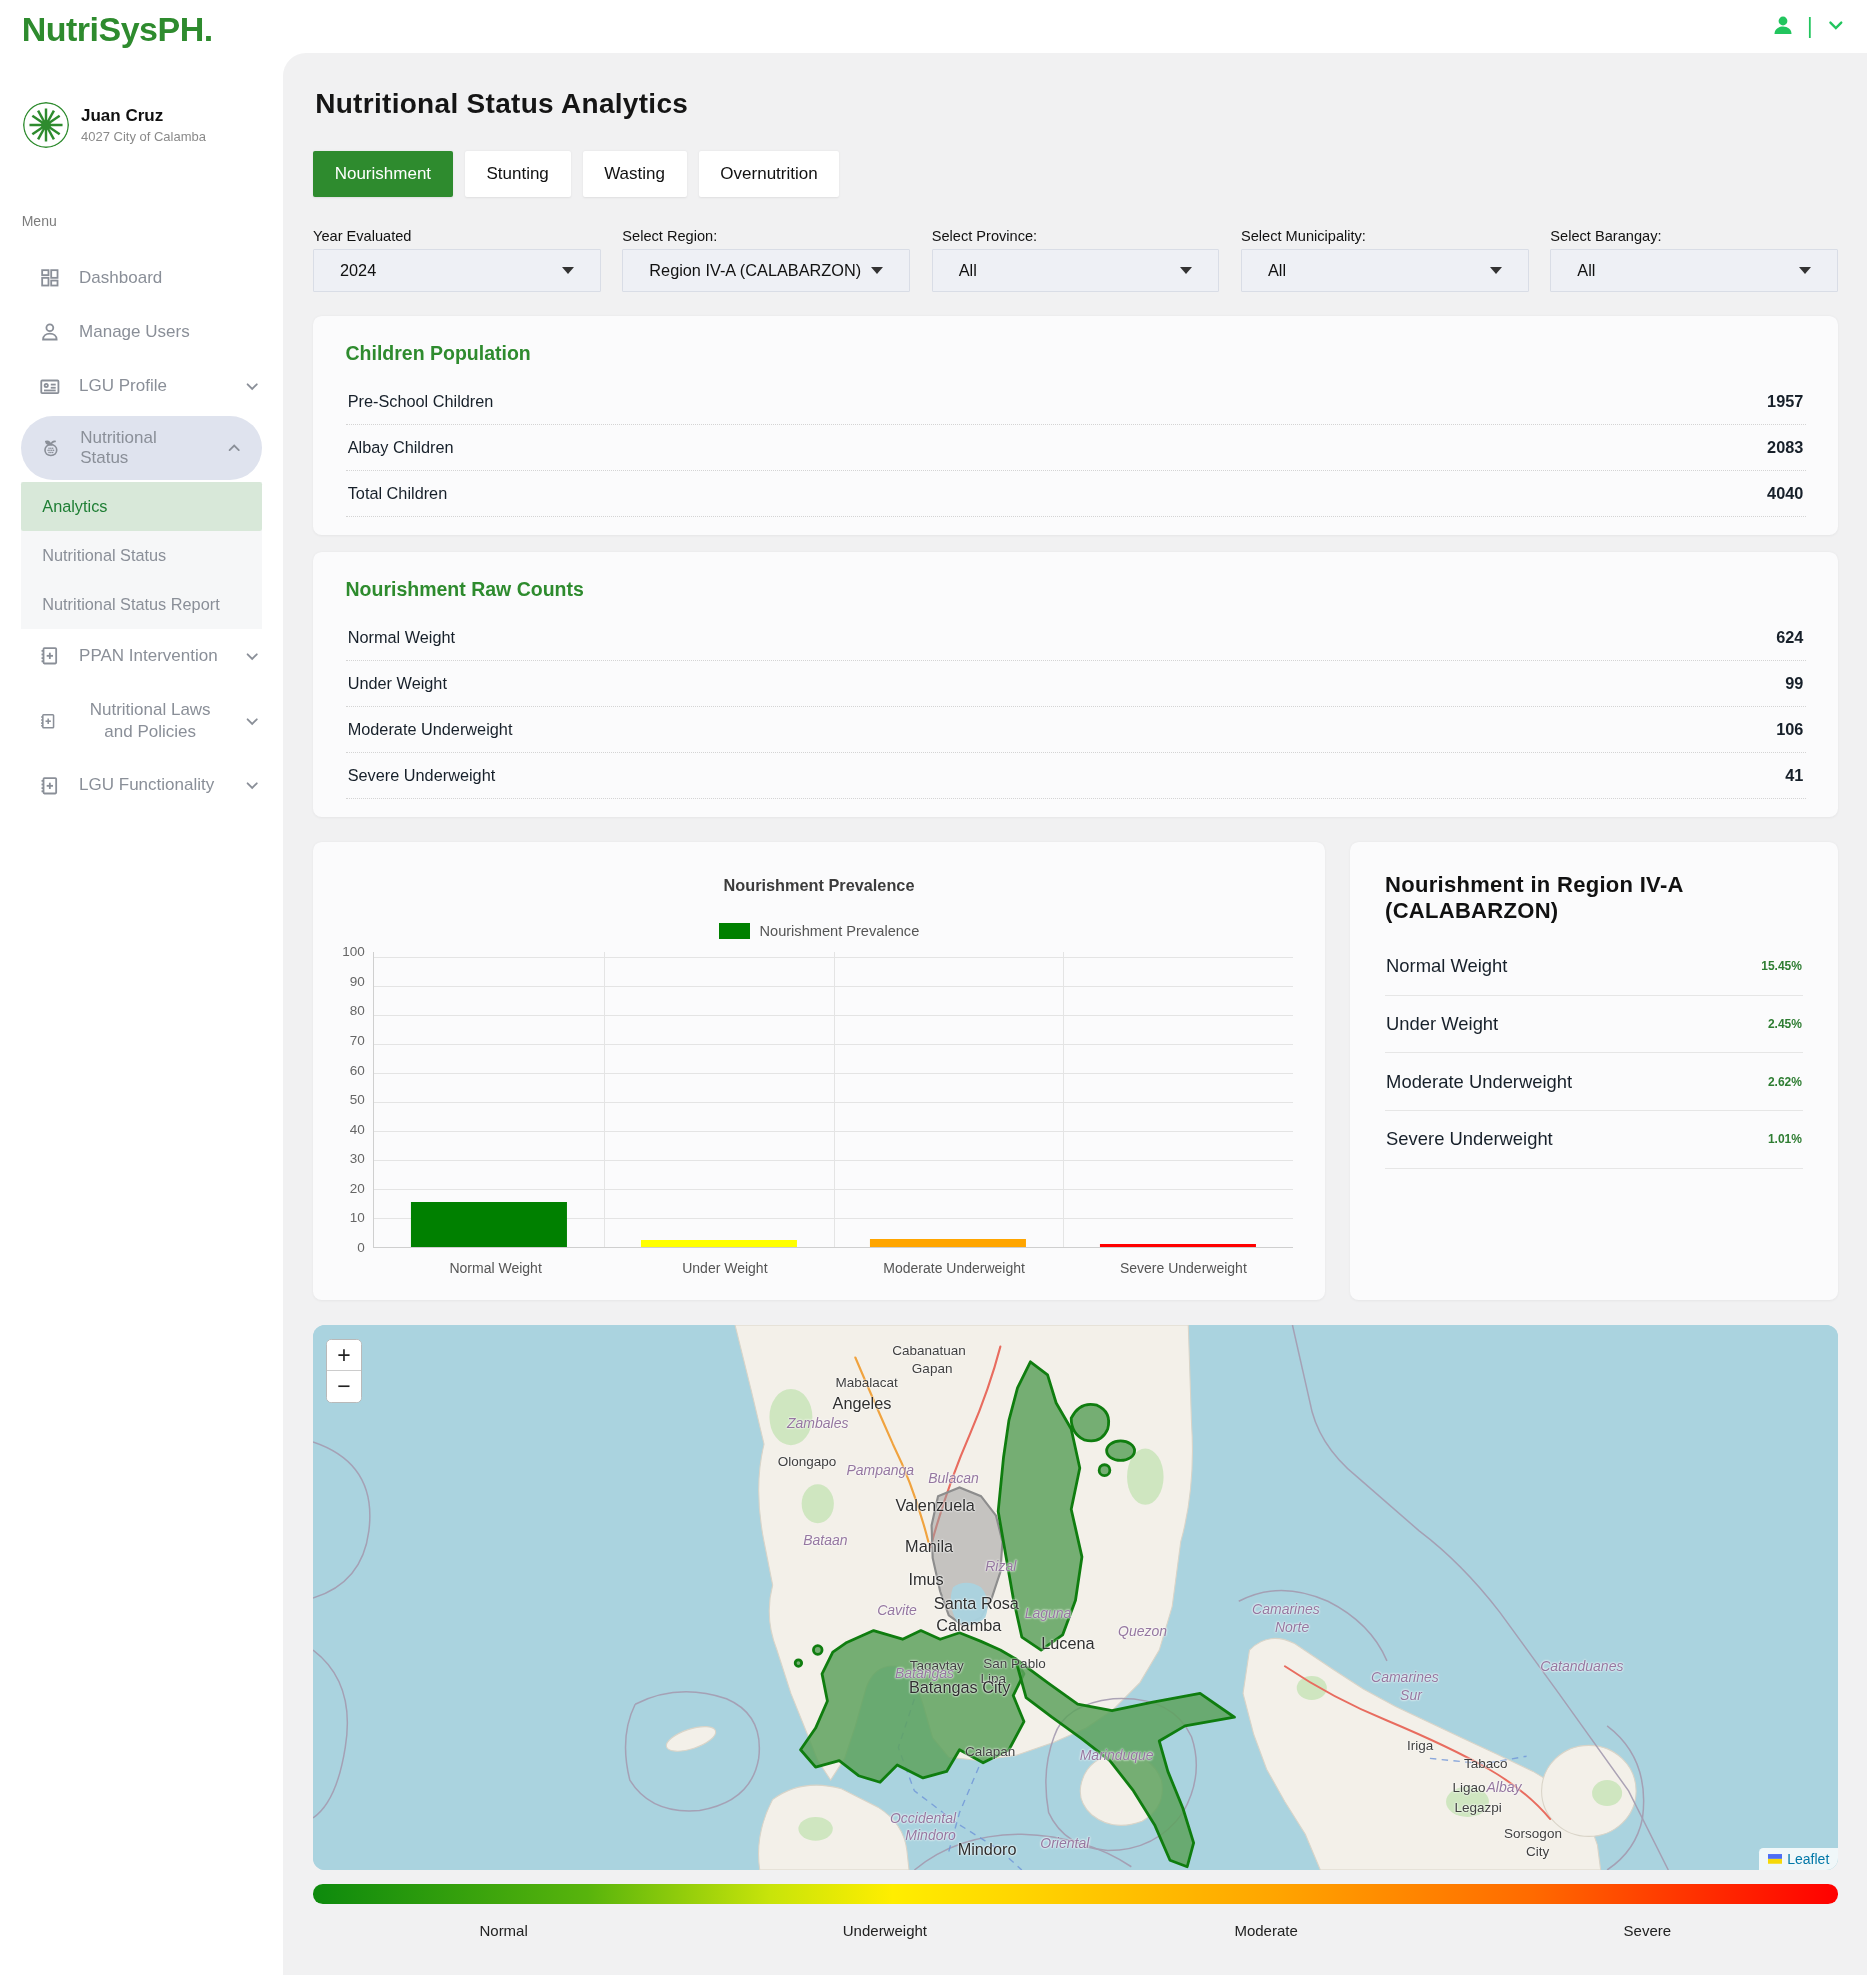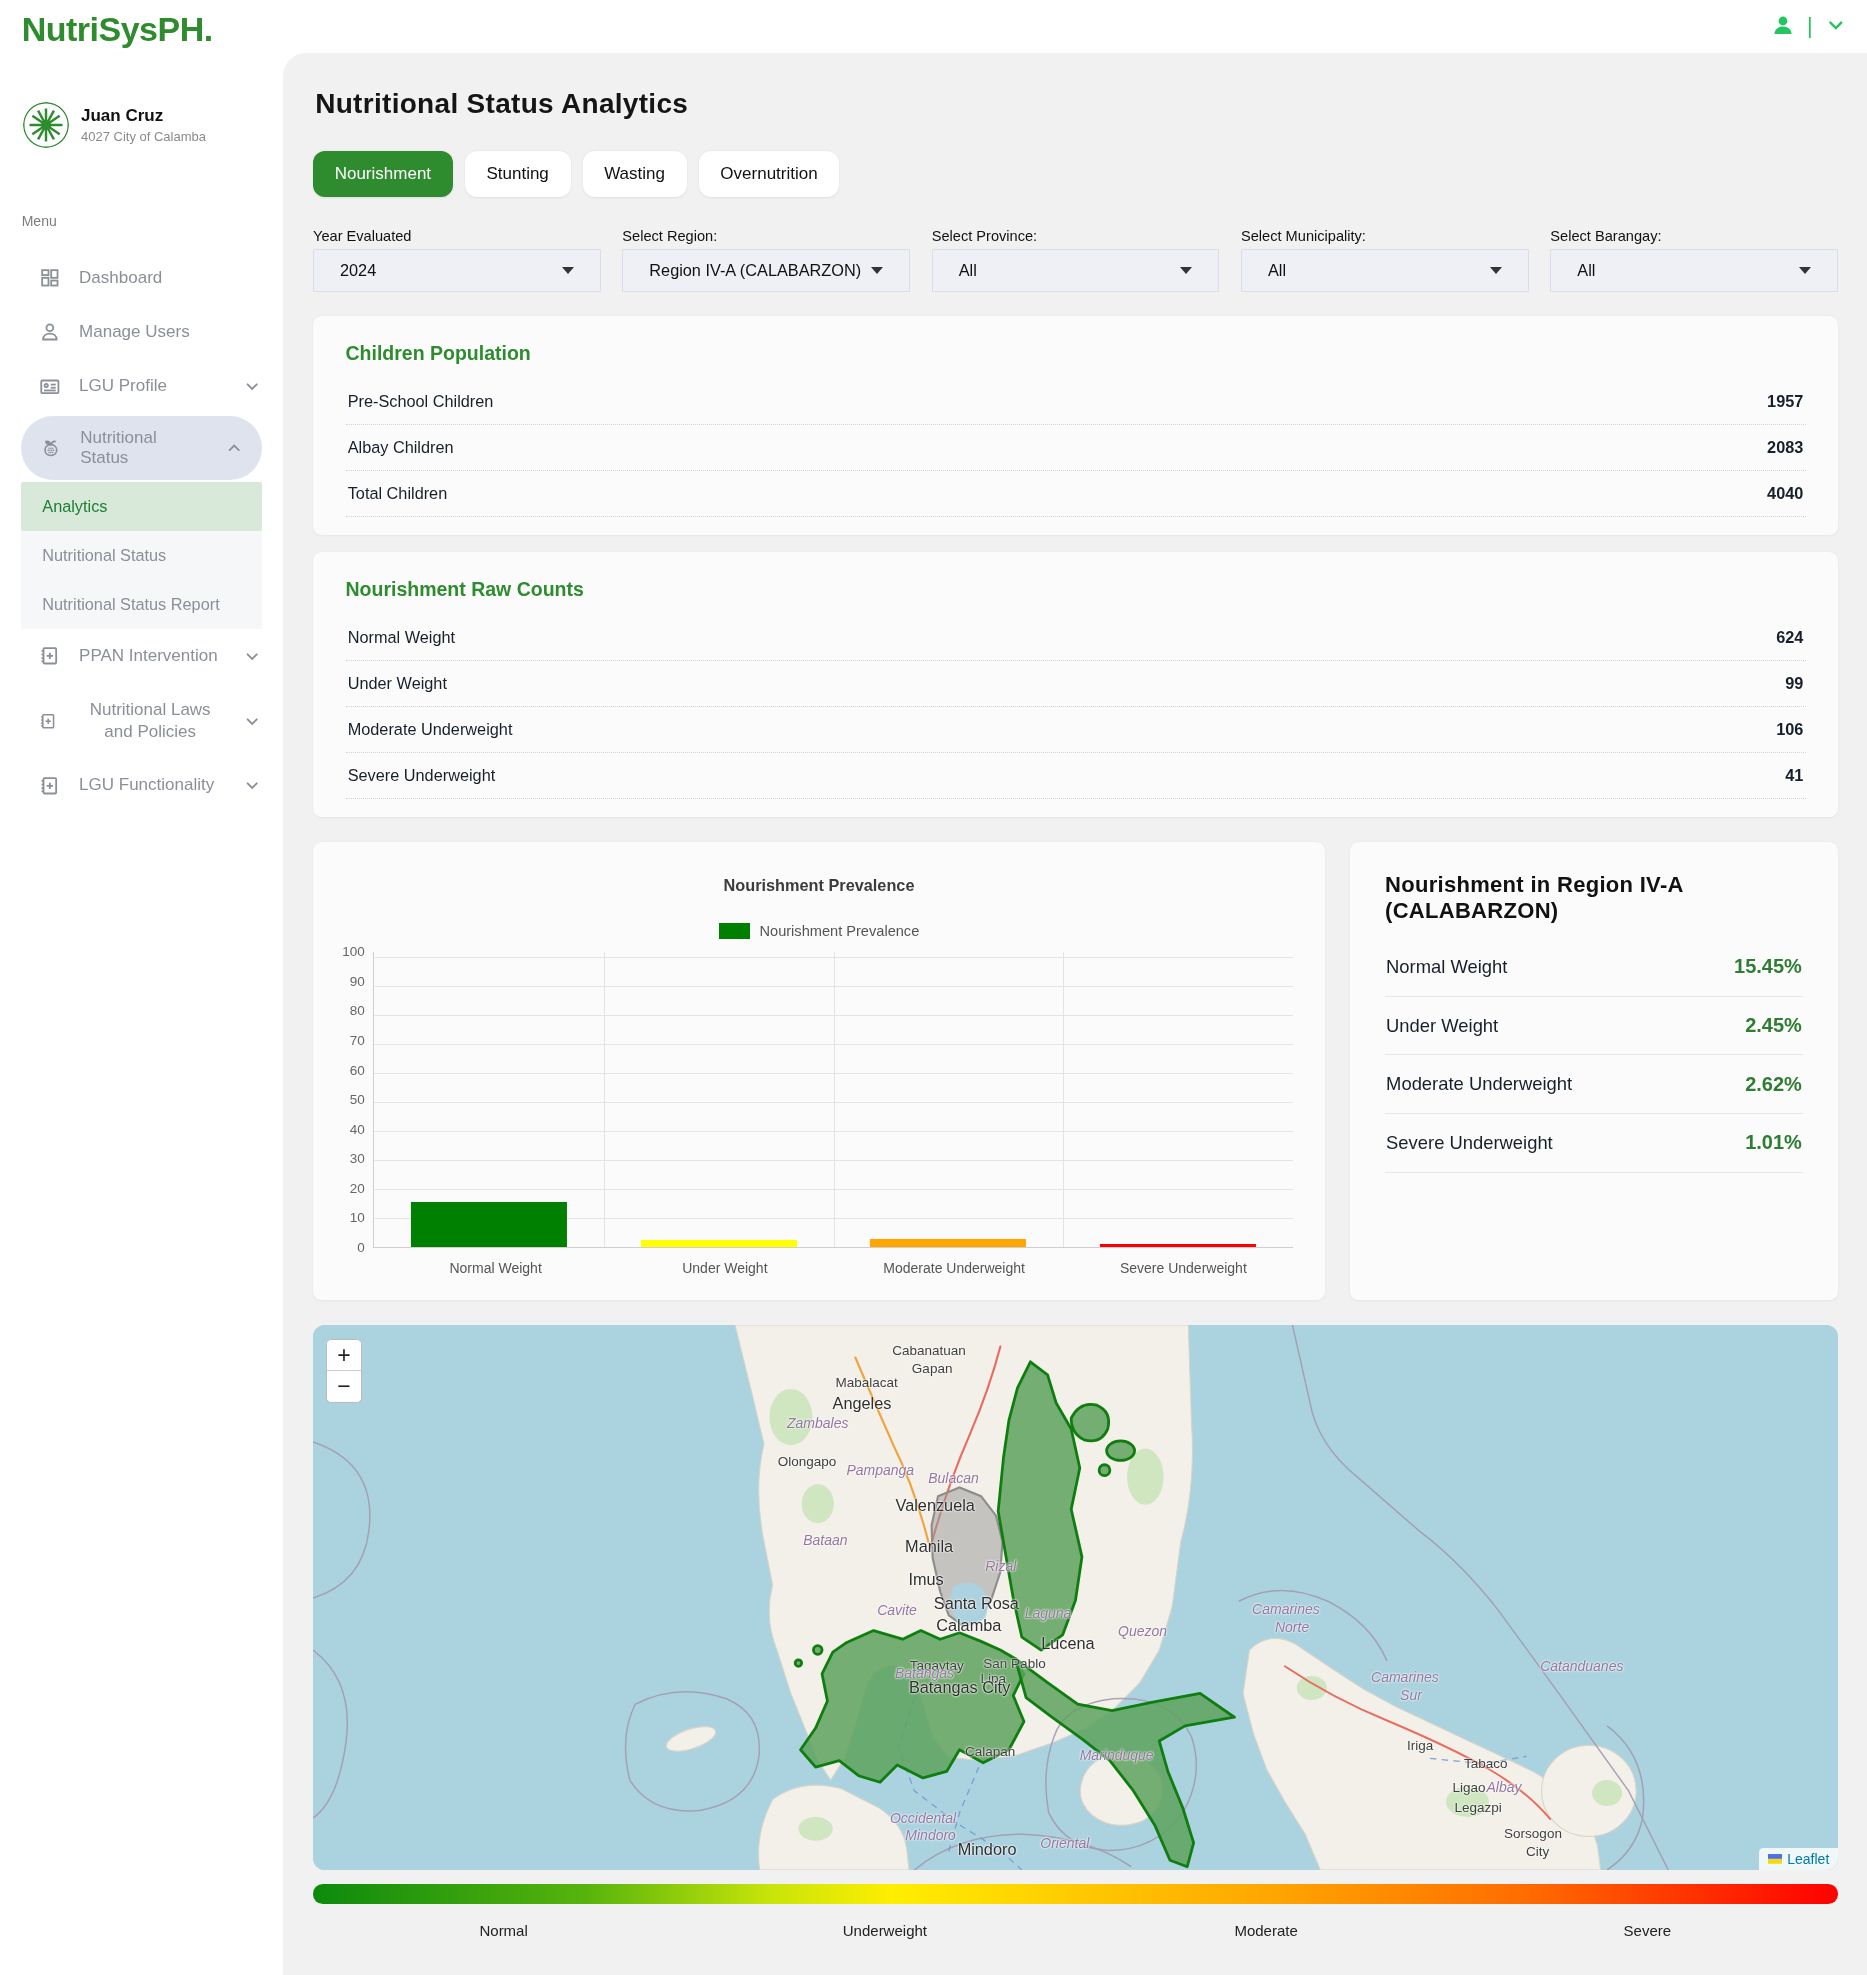--- a/index.html
+++ b/index.html
@@ -27,21 +27,21 @@
   .submenu-item { padding:15px 21.7px; font-size:16.3px; color:#8a8f98; cursor:pointer; }
   .submenu-item.active { background:#d8e8d9; color:#1e7e34; font-weight:400; border-radius:2.2px; }
   .two-line { text-align:center; line-height:1.25; }
   .chev { flex:0 0 auto; }
 
   
   .content { position:absolute; left:283px; top:53px; width:1585px; height:1922px; background:#f1f1f2; border-top-left-radius:23px; padding:26px 30px 0 30px; overflow:hidden; }
   .page-title { font-size:28px; font-weight:600; color:#151515; margin:8.7px 0 31px 2.2px; letter-spacing:0.3px; }
 
   .tabs { display:flex; gap:12px; margin-bottom:31px; }
-  .tab { font-size:17px; padding:13px 21.7px; border-radius:12px; background:#ffffff; color:#111; box-shadow:0 0.5px 2.2px rgba(0,0,0,.08); cursor:pointer; }
+  .tab { font-size:17px; padding:13px 21.7px; border-radius:2px; background:#ffffff; color:#111; box-shadow:0 0.5px 2.2px rgba(0,0,0,.08); cursor:pointer; }
   .tab.active { background:#2e8b2e; color:#ffffff; }
 
   .filters { display:grid; grid-template-columns:repeat(5,1fr); gap:21.7px; margin-bottom:24px; }
   .f-label { font-size:14.6px; color:#111; margin-bottom:5.4px; }
   .select { height:43px; background:#eef0f5; border:1.1px solid #d9dde6; border-radius:1px; display:flex; align-items:center; justify-content:space-between; padding:0 26px; font-size:16.3px; color:#111; cursor:pointer; }
   .caret { width:0; height:0; border-left:6px solid transparent; border-right:6px solid transparent; border-top:7px solid #333; }
 
   .card { background:#fbfbfc; border-radius:8.7px; box-shadow:0 0.5px 2.7px rgba(0,0,0,.05); padding:26px 32.5px 18.4px 32.5px; }
   .card + .card { margin-top:16.3px; }
   .card-title { font-size:19.5px; font-weight:bold; color:#2e8b2e; margin-bottom:14px; }
@@ -62,21 +62,21 @@
       repeating-linear-gradient(to top, transparent 0, transparent 28px, #e4e4e4 28px, #e4e4e4 29px); }
   .vgrid { position:absolute; top:0; bottom:0; width:1.1px; background:#e4e4e4; }
   .bar { position:absolute; bottom:0; width:17%; }
   .x-labels { display:flex; margin-left:41px; margin-top:12px; }
   .x-labels span { flex:1; text-align:center; font-size:14px; color:#555; }
 
   .region-card { width:488px; background:#fbfbfc; border-radius:8.7px; box-shadow:0 0.5px 2.7px rgba(0,0,0,.05); padding:30px 35px; }
   .region-title { font-size:22px; font-weight:bold; color:#111; letter-spacing:0.3px; margin-bottom:14px; }
   .pct-row { display:flex; justify-content:space-between; align-items:center; padding:17.3px 1.1px; border-bottom:1.6px solid #e6e6e6; }
   .pct-row .pl { font-size:18.4px; color:#17202a; }
-  .pct-row .pv { font-size:20px; font-weight:bold; color:#2e7d32; }
+  .pct-row .pv { font-size:12px; font-weight:bold; color:#2e7d32; }
 
   
   .map { position:relative; margin-top:25px; height:545px; border-radius:12px; overflow:hidden; background:#aad3df; }
   .map svg.base { position:absolute; inset:0; width:100%; height:100%; }
   .maplbl { position:absolute; transform:translate(-50%,-50%); font-size:13.5px; color:#3f3f3f; white-space:nowrap; text-shadow:0 0 2.2px #fff,0 0 2.2px #fff; }
   .maplbl.big { font-size:16.3px; color:#2f2f2f; }
   .maplbl.prov { font-style:italic; color:#9577a0; font-size:14px; }
   .zoomctl { position:absolute; left:13px; top:14px; width:36px; background:#fff; border:1.1px solid #b9b9b9; border-radius:5.4px; overflow:hidden; z-index:3; }
   .zoombtn { width:100%; height:31px; display:flex; align-items:center; justify-content:center; font-size:23px; color:#222; cursor:pointer; background:#fff; }
   .zoombtn:first-child { border-bottom:1.1px solid #cccccc; }

